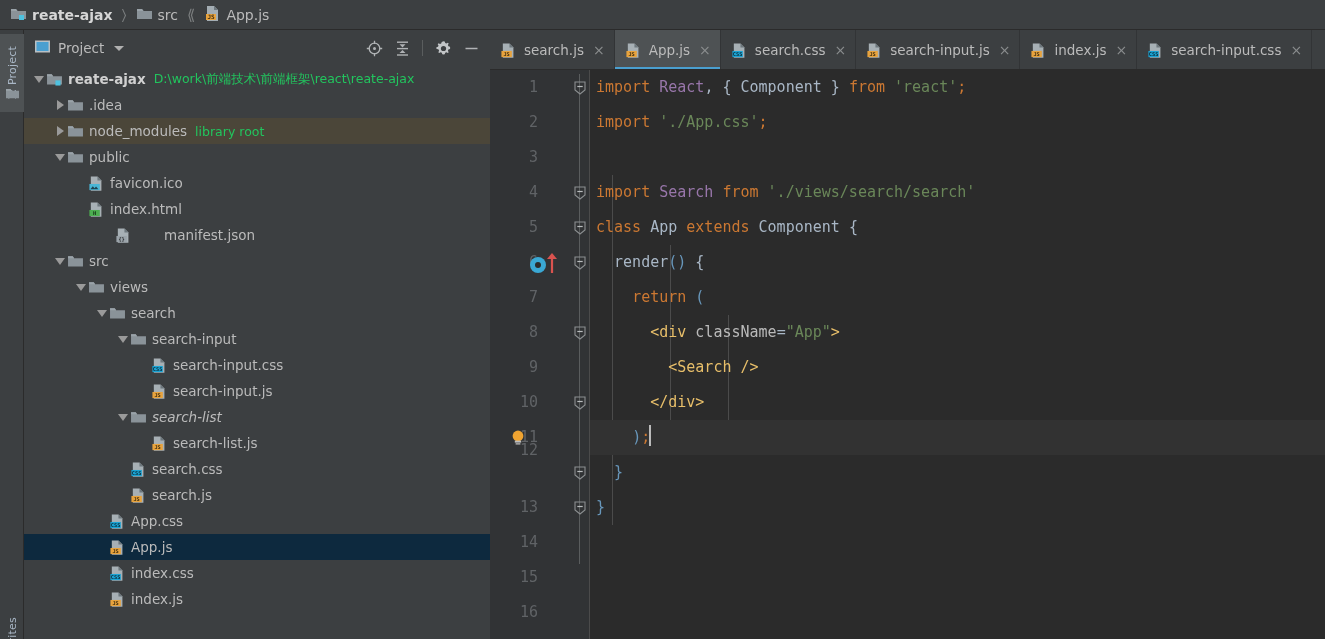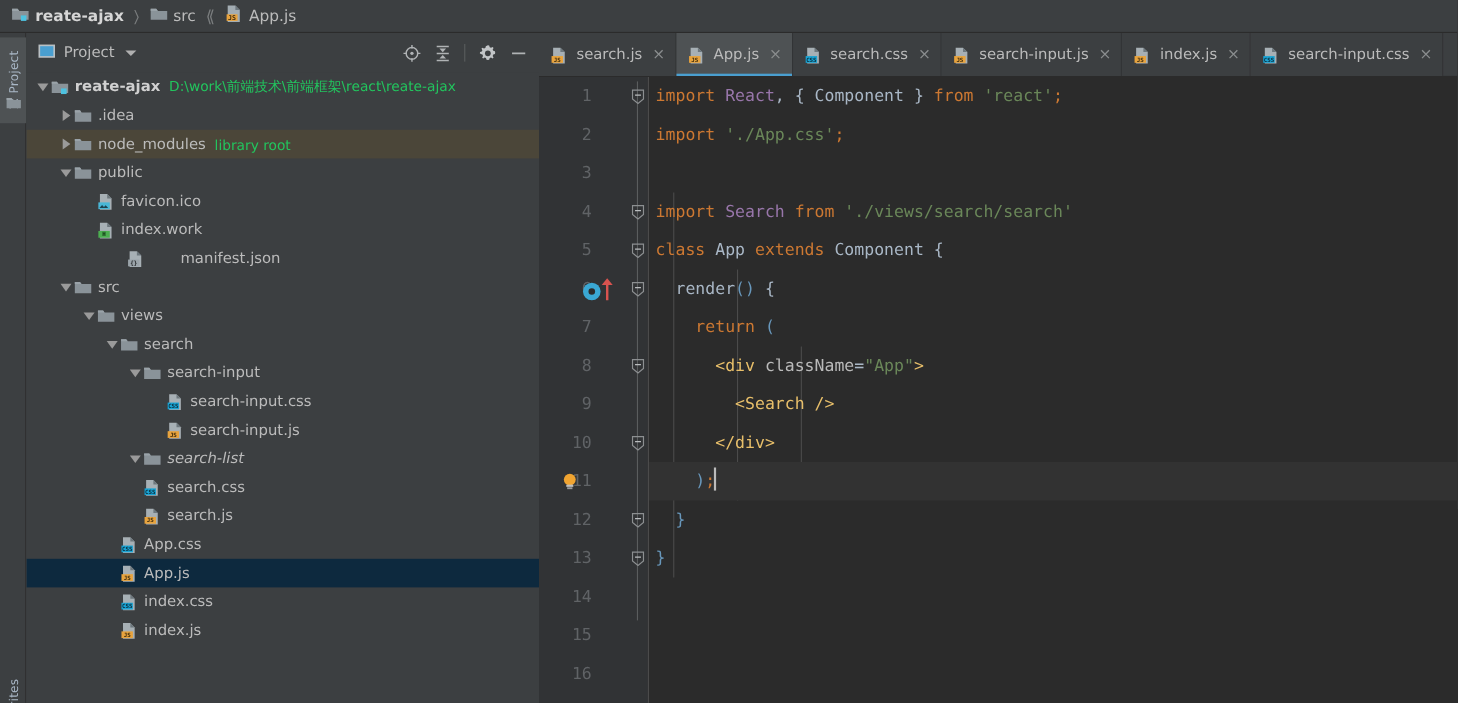--- a/index.html
+++ b/index.html
@@ -319,21 +319,21 @@
         <div class="trow" style="padding-left: 50px;">
           <span class="t-arrow"></span>
           <span class="t-icon">
             <svg viewBox="0 0 18 18" width="17" height="17">
               <path d="M3 1.5h7l4.2 4.2v11H3z" fill="#a7b0b5"></path>
               <path d="M10 1.5l4.2 4.2H10z" fill="#6d777d"></path>
               <rect x="1.5" y="9.5" width="11" height="6.5" fill="#4caf50"></rect>
               <text x="7" y="14.8" font-size="5.6" font-family="monospace" fill="#0f2c11" text-anchor="middle" font-weight="bold">H</text>
             </svg>
           </span>
-          <span class="t-name">index.work</span>
+          <span class="t-name">index.html</span>
         </div>
         <div class="trow" style="padding-left: 50px; gap: 27px;">
           <span class="t-arrow"></span>
           <span class="t-icon">
             <svg viewBox="0 0 18 18" width="17" height="17">
               <path d="M3 1.5h7l4.2 4.2v11H3z" fill="#a7b0b5"></path>
               <path d="M10 1.5l4.2 4.2H10z" fill="#6d777d"></path>
               <rect x="1.5" y="9.5" width="11" height="6.5" fill="#9aa3a9"></rect>
               <text x="7" y="14.8" font-size="5.6" font-family="monospace" fill="#26292b" text-anchor="middle" font-weight="bold">{}</text>
             </svg>
@@ -416,20 +416,32 @@
           <span class="t-arrow">
             <span class="arr-down"></span>
           </span>
           <span class="t-icon">
             <svg viewBox="0 0 18 15" width="17" height="14">
               <path d="M1 2.5h5l1.5 2H17v9H1z" fill="#8a9399"></path>
               <path d="M1 2.5h5l1.5 2H1z" fill="#9aa3a9"></path>
             </svg>
           </span>
           <span class="t-name">search-list</span>
+        </div>
+        <div class="trow" style="padding-left: 113px;">
+          <span class="t-arrow"></span>
+          <span class="t-icon">
+            <svg viewBox="0 0 18 18" width="17" height="17">
+              <path d="M3 1.5h7l4.2 4.2v11H3z" fill="#a7b0b5"></path>
+              <path d="M10 1.5l4.2 4.2H10z" fill="#6d777d"></path>
+              <rect x="1.5" y="9.5" width="11" height="6.5" fill="#e8a33d"></rect>
+              <text x="7" y="14.8" font-size="5.6" font-family="monospace" fill="#3a2a0d" text-anchor="middle" font-weight="bold">JS</text>
+            </svg>
+          </span>
+          <span class="t-name">search-list.js</span>
         </div>
         <div class="trow" style="padding-left: 92px;">
           <span class="t-arrow"></span>
           <span class="t-icon">
             <svg viewBox="0 0 18 18" width="17" height="17">
               <path d="M3 1.5h7l4.2 4.2v11H3z" fill="#a7b0b5"></path>
               <path d="M10 1.5l4.2 4.2H10z" fill="#6d777d"></path>
               <rect x="1.5" y="9.5" width="11" height="6.5" fill="#19a3d4"></rect>
               <text x="7" y="14.8" font-size="5.6" font-family="monospace" fill="#0b2b38" text-anchor="middle" font-weight="bold">CSS</text>
             </svg>
@@ -580,21 +592,21 @@
           <div class="lineno" style="top: 35px;">2</div>
           <div class="lineno" style="top: 70px;">3</div>
           <div class="lineno" style="top: 105px;">4</div>
           <div class="lineno" style="top: 140px;">5</div>
           <div class="lineno" style="top: 175px;">6</div>
           <div class="lineno" style="top: 210px;">7</div>
           <div class="lineno" style="top: 245px;">8</div>
           <div class="lineno" style="top: 280px;">9</div>
           <div class="lineno" style="top: 315px;">10</div>
           <div class="lineno" style="top: 350px;">11</div>
-          <div class="lineno" style="top: 385px;">12</div>
+          <div class="lineno" style="top: 363px;">12</div>
           <div class="lineno" style="top: 420px;">13</div>
           <div class="lineno" style="top: 455px;">14</div>
           <div class="lineno" style="top: 490px;">15</div>
           <div class="lineno" style="top: 525px;">16</div>
           <div style="position: absolute; left: 89px; top: 4px; width: 1px; height: 490px; background: rgb(90, 93, 94);"></div>
           <div class="fold" style="top: 0px;">
             <svg viewBox="0 0 12 14" width="12" height="14">
               <path d="M1 1h10v8l-5 4-5-4z" fill="none" stroke="#8c8f91" stroke-width="1.1"></path>
               <path d="M3.3 5.5h5.4" stroke="#b9bcbe" stroke-width="1.2"></path>
             </svg>

